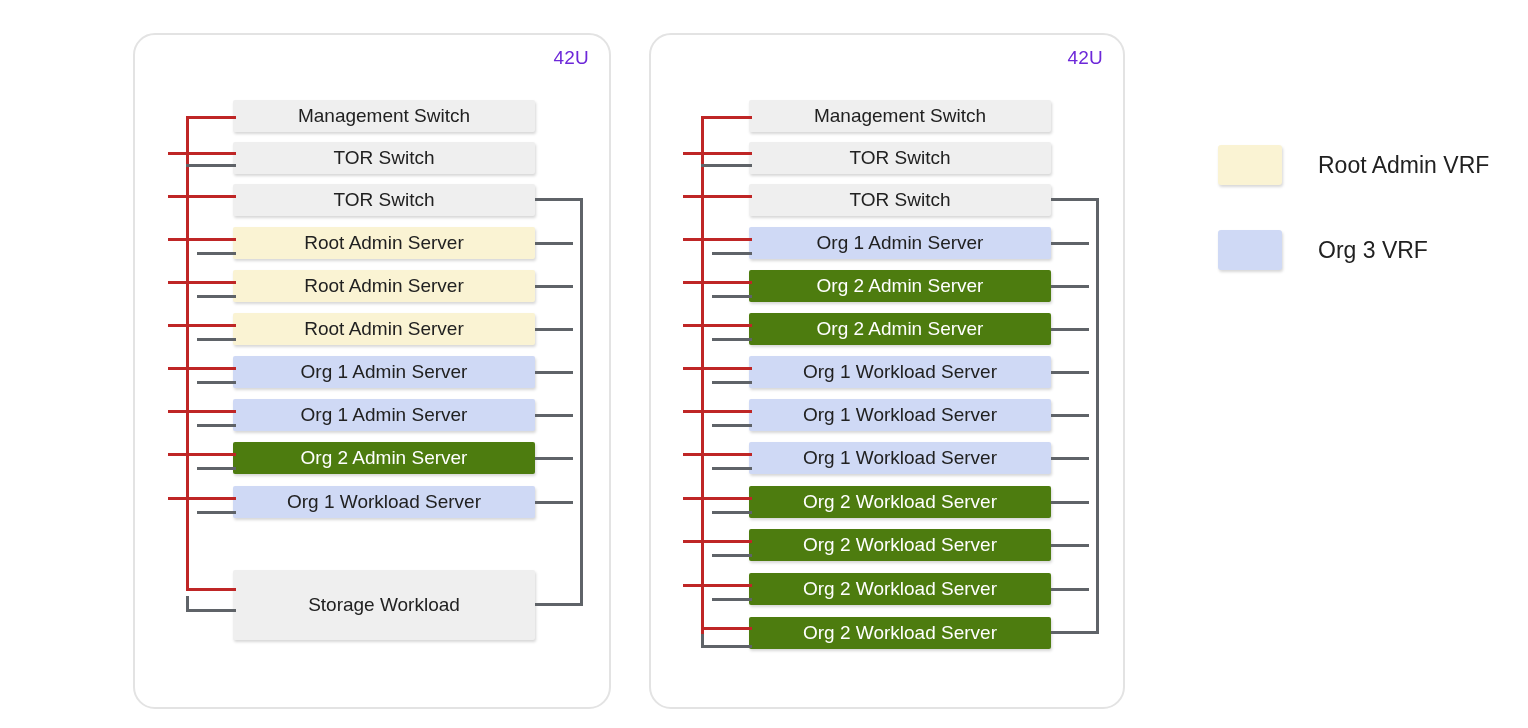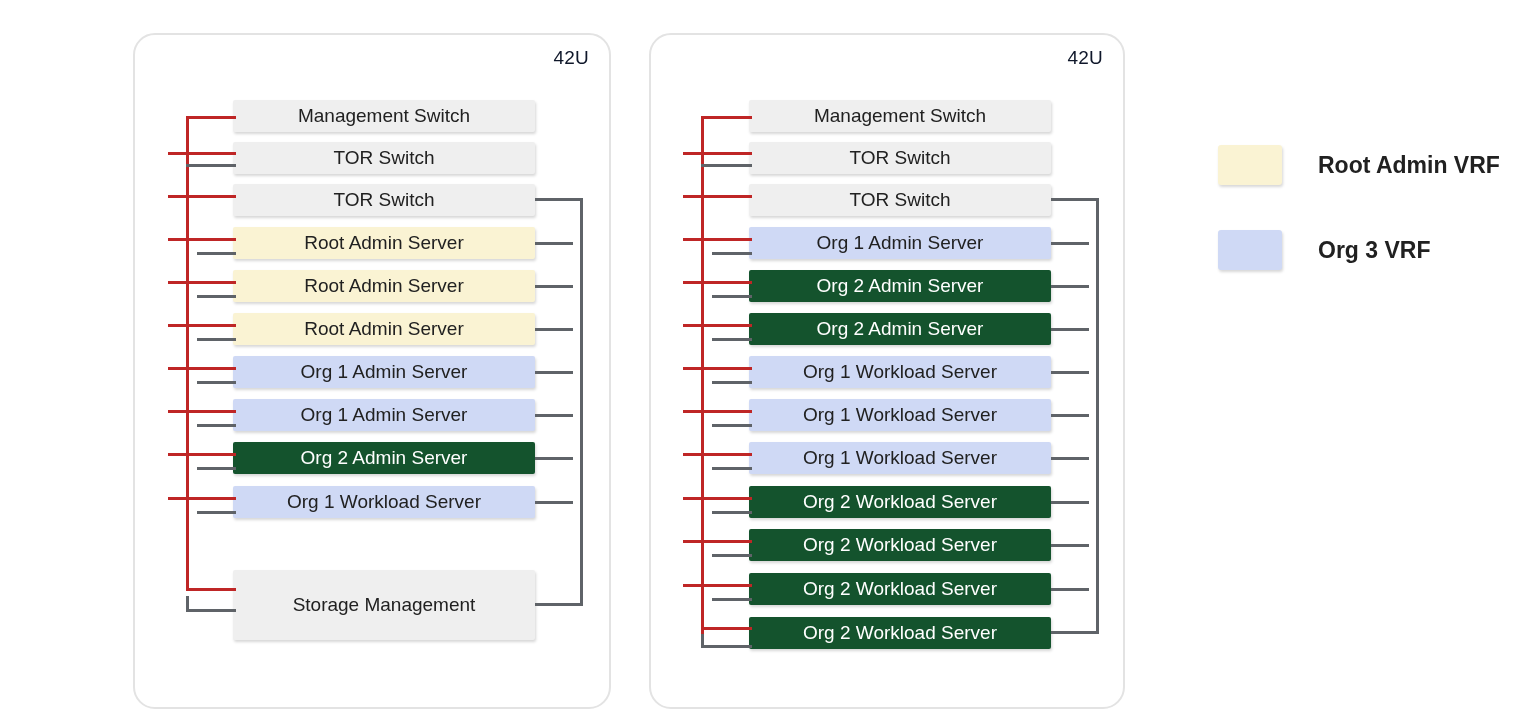--- a/index.html
+++ b/index.html
@@ -27,57 +27,56 @@
     box-sizing: border-box;
     background: #ffffff;
     border: 2px solid #e3e3e3;
     border-radius: 22px;
   }
   .rack-capacity {
     position: absolute;
     right: 20px;
     top: 12px;
     font-size: 19px;
-    color: #0f172a;
+    color: #6d28d9;
     letter-spacing: .2px;
     white-space: nowrap;
   }
 
   
   .unit {
     position: absolute;
     box-sizing: border-box;
     height: 32px;
     line-height: 32px;
     text-align: center;
     font-size: 19px;
     border-radius: 2px;
     box-shadow: 1px 2px 3px rgba(0,0,0,0.16);
     white-space: nowrap;
     overflow: hidden;
   }
   .u-grey   { background: #efefef; color: #212121; }
   .u-yellow { background: #faf3d3; color: #212121; }
   .u-blue1  { background: #cfd9f5; color: #212121; }
-  .u-blue2  { background: #14532d; color: #ffffff; }
+  .u-blue2  { background: #4d7c0f; color: #ffffff; }
   .unit.tall { height: 70px; line-height: 70px; }
 
   
   .wire {
     position: absolute;
   }
   .wire-h { height: 3px; }
   .wire-v { width: 3px; }
   .w-red   { background: #bf2626; }
   .w-grey  { background: #5f6368; }
 
   
   #legend {
     position: absolute;
-    font-weight: bold;
   }
   .legend-row {
     position: absolute;
     display: flex;
     align-items: center;
   }
   .legend-swatch {
     width: 64px;
     height: 40px;
     border-radius: 3px;
@@ -143,21 +142,21 @@
   <div class="unit u-blue2" style="left:233px; top:442px; width:302px;">Org 2 Admin Server</div>
   <div class="wire wire-h w-red" style="left:168px; top:453px; width:68px;"></div>
   <div class="wire wire-h w-grey" style="left:197px; top:467px; width:39px;"></div>
   <div class="wire wire-h w-grey" style="left:535px; top:457px; width:38px;"></div>
 
   <div class="unit u-blue1" style="left:233px; top:486px; width:302px;">Org 1 Workload Server</div>
   <div class="wire wire-h w-red" style="left:168px; top:497px; width:68px;"></div>
   <div class="wire wire-h w-grey" style="left:197px; top:511px; width:39px;"></div>
   <div class="wire wire-h w-grey" style="left:535px; top:501px; width:38px;"></div>
 
-  <div class="unit u-grey tall" style="left:233px; top:570px; width:302px;">Storage Management</div>
+  <div class="unit u-grey tall" style="left:233px; top:570px; width:302px;">Storage Workload</div>
   <div class="wire wire-h w-red" style="left:186px; top:588px; width:50px;"></div>
   <div class="wire wire-h w-grey" style="left:186px; top:609px; width:50px;"></div>
   <div class="wire wire-h w-grey" style="left:535px; top:603px; width:48px;"></div>
 
   <div class="rack" id="rack-2" style="left:649px; top:33px; width:476px; height:676px;">
     <div class="rack-capacity">42U</div>
   </div>
 
   <div class="wire wire-v w-red" style="left:701px; top:116px; height:518px;"></div>
   <div class="wire wire-v w-grey" style="left:701px; top:634px; height:14px;"></div>

